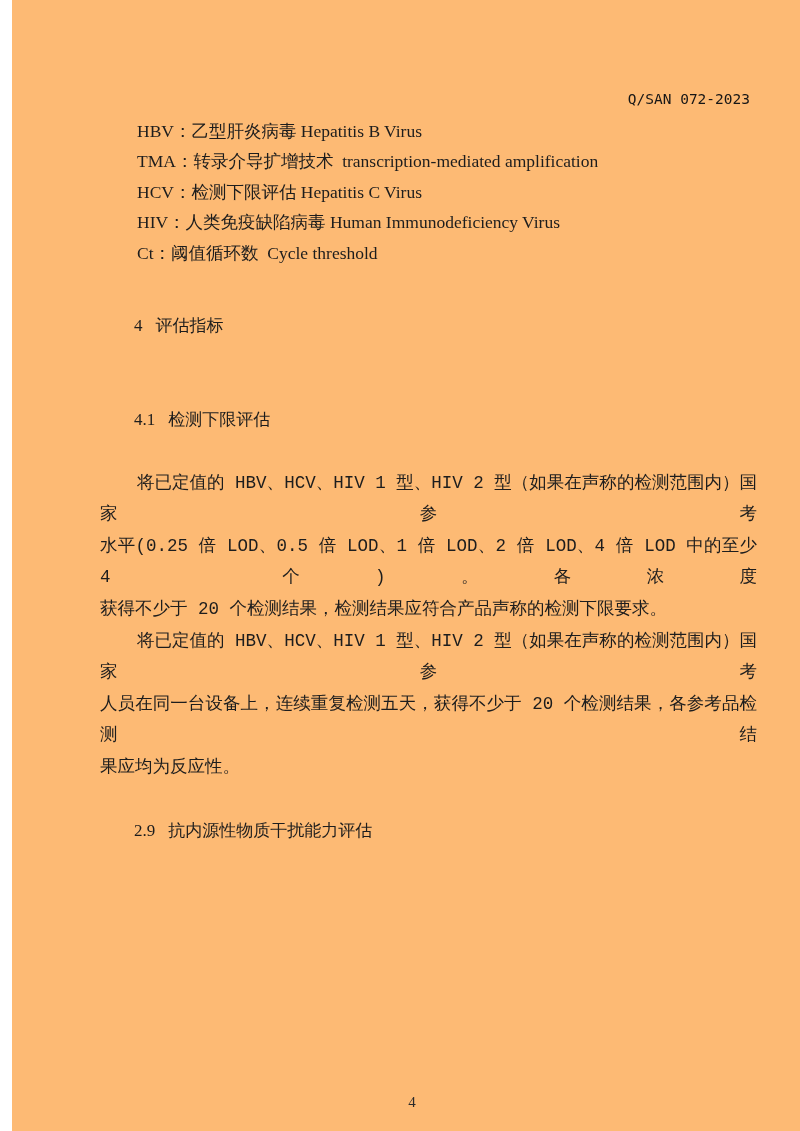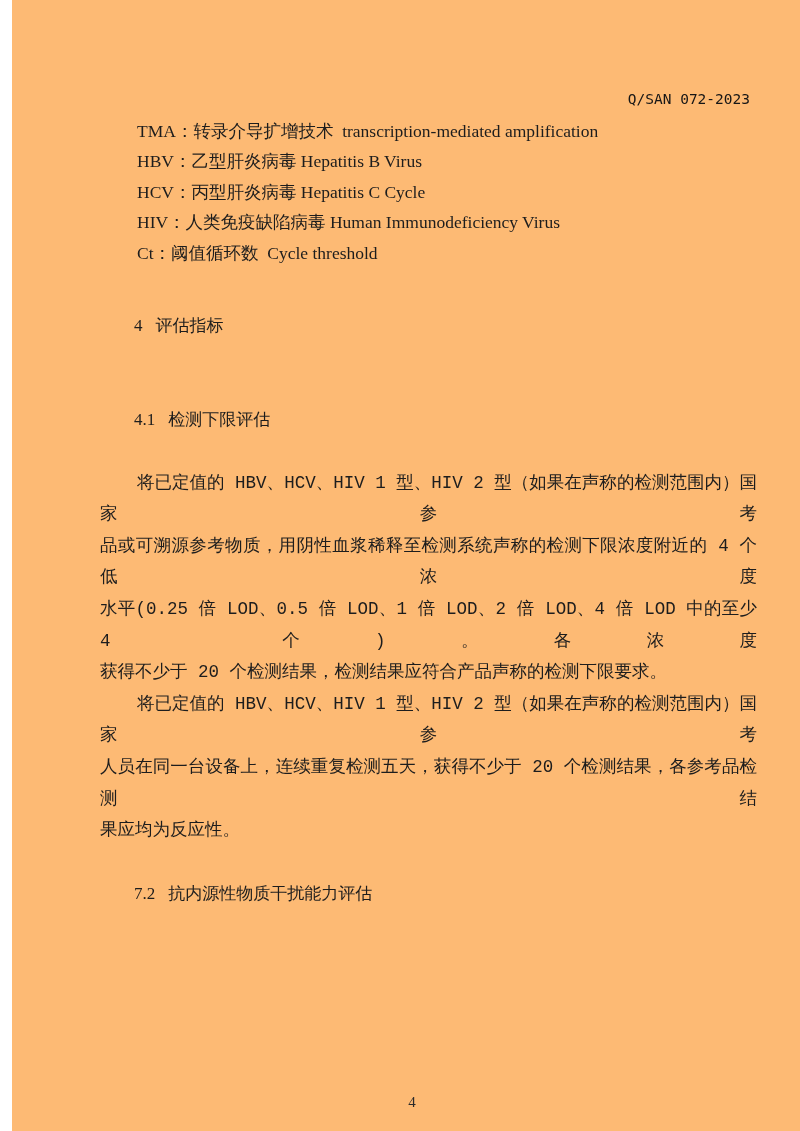--- a/index.html
+++ b/index.html
@@ -64,52 +64,51 @@
 </style>
 </head>
 <body>
 
 <div class="page">
 
   <div class="doc-code">Q/SAN 072-2023</div>
 
   <div class="content">
 
+    <div class="abbr-line">HBV：乙型肝炎病毒 Hepatitis B Virus</div>
     <div class="abbr-line">TMA：转录介导扩增技术  transcription-mediated amplification</div>
-    <div class="abbr-line">HBV：乙型肝炎病毒 Hepatitis B Virus</div>
-    <div class="abbr-line">HCV：丙型肝炎病毒 Hepatitis C Cycle</div>
+    <div class="abbr-line">HCV：检测下限评估 Hepatitis C Virus</div>
     <div class="abbr-line">HIV：人类免疫缺陷病毒 Human Immunodeficiency Virus</div>
     <div class="abbr-line">Ct：阈值循环数  Cycle threshold</div>
 
     <div class="section-area">
 
       <div class="heading">
         <span class="num">4</span><span class="title">评估指标</span>
       </div>
 
       <div class="heading">
         <span class="num">4.1</span><span class="title">检测下限评估</span>
       </div>
 
       <div>
         <div class="line indent">将已定值的 HBV、HCV、HIV 1 型、HIV 2 型（如果在声称的检测范围内）国家参考</div>
-        <div class="line">品或可溯源参考物质，用阴性血浆稀释至检测系统声称的检测下限浓度附近的 4 个低浓度</div>
         <div class="line">水平(0.25 倍 LOD、0.5 倍 LOD、1 倍 LOD、2 倍 LOD、4 倍 LOD 中的至少 4  个)。各浓度</div>
         <div class="line last">获得不少于 20 个检测结果，检测结果应符合产品声称的检测下限要求。</div>
       </div>
 
 
       <div>
         <div class="line indent">将已定值的 HBV、HCV、HIV 1 型、HIV 2 型（如果在声称的检测范围内）国家参考</div>
         <div class="line">人员在同一台设备上，连续重复检测五天，获得不少于 20 个检测结果，各参考品检测结</div>
         <div class="line last">果应均为反应性。</div>
       </div>
 
       <div class="heading">
-        <span class="num">7.2</span><span class="title">抗内源性物质干扰能力评估</span>
+        <span class="num">2.9</span><span class="title">抗内源性物质干扰能力评估</span>
       </div>
 
       <div class="heading">
         
       </div>
 
     </div>
   </div>
 
   <div class="page-num">4</div>

